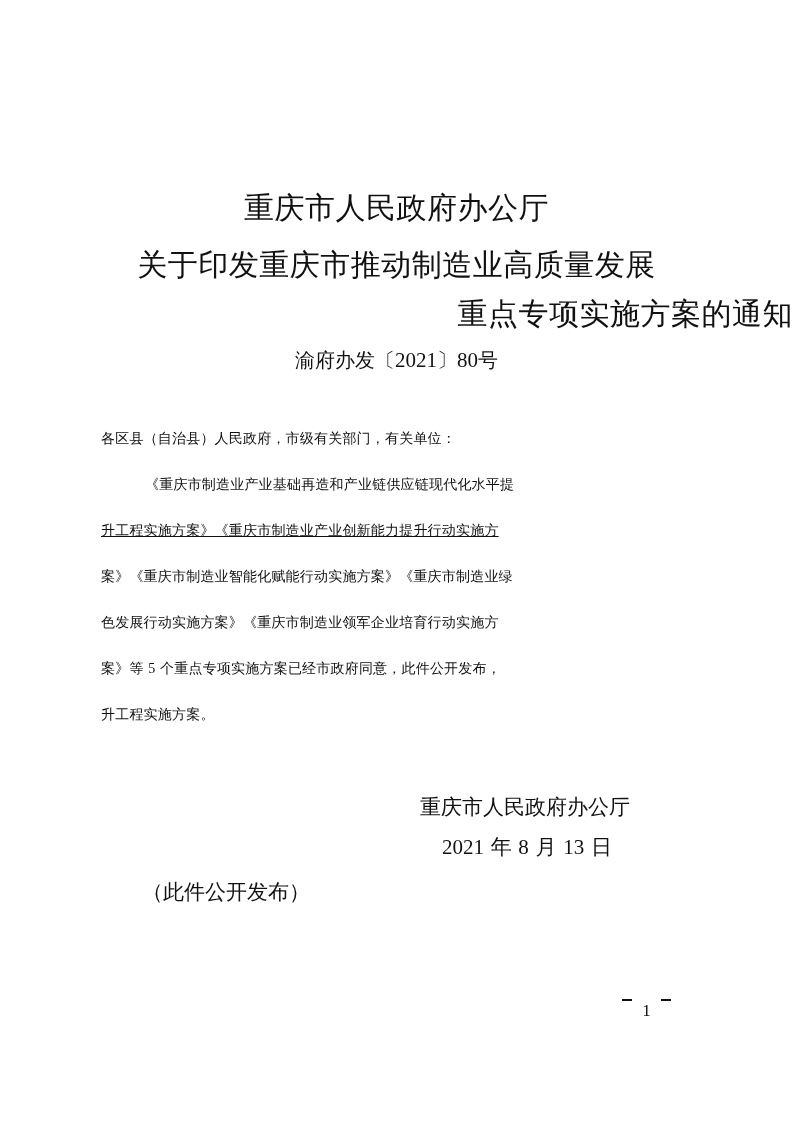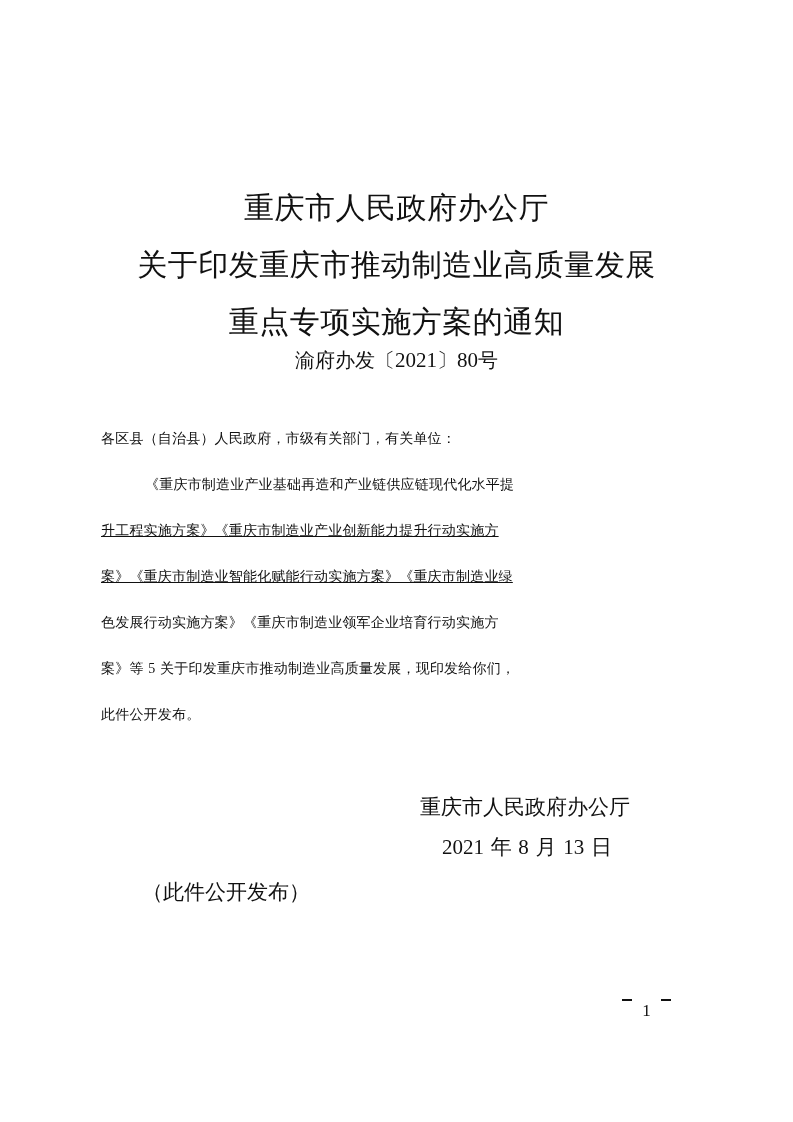--- a/index.html
+++ b/index.html
@@ -25,36 +25,36 @@
     }
     .dash { display: inline-block; width: 10px; height: 1.5px; background: #111; vertical-align: top; margin-top: 4px; }
   </style>
 </head>
 <body>
 
 <div>
 
   <div class="abs title" style="top:188px;">重庆市人民政府办公厅</div>
   <div class="abs title" style="top:245px;">关于印发重庆市推动制造业高质量发展</div>
-  <div class="abs title" style="top:302px;">重点专项实施方案的通知</div>
+  <div class="abs title" style="top:294px;text-align:right;">重点专项实施方案的通知</div>
 
   <div class="abs docno" style="top:347px;">
     <span>渝府办发〔</span><span class="num">2021</span><span>〕</span><span class="num">80</span><span>号</span>
   </div>
 
   <div class="abs body-line" style="top:430px;">各区县（自治县）人民政府，市级有关部门，有关单位：</div>
 
   <div class="abs body-line" style="top:476px; left:145px;">《重庆市制造业产业基础再造和产业链供应链现代化水平提</div>
   <div class="abs body-line" style="top:522px;text-decoration:underline;">升工程实施方案》《重庆市制造业产业创新能力提升行动实施方</div>
-  <div class="abs body-line" style="top:568px;text-decoration:underline;">案》《重庆市制造业智能化赋能行动实施方案》《重庆市制造业绿</div>
+  <div class="abs body-line" style="top:568px;">案》《重庆市制造业智能化赋能行动实施方案》《重庆市制造业绿</div>
   <div class="abs body-line" style="top:614px;">色发展行动实施方案》《重庆市制造业领军企业培育行动实施方</div>
   <div class="abs body-line" style="top:660px;">
-    <span>案》等 </span><span class="num">5</span><span> 关于印发重庆市推动制造业高质量发展，现印发给你们，</span>
+    <span>案》等 </span><span class="num">5</span><span> 个重点专项实施方案已经市政府同意，此件公开发布，</span>
   </div>
-  <div class="abs body-line" style="top:706px;">此件公开发布。</div>
+  <div class="abs body-line" style="top:706px;">升工程实施方案。</div>
 
   <div class="abs sig" style="top:793px; left:420px;">重庆市人民政府办公厅</div>
   <div class="abs sig" style="top:833px; left:442px;">
     <span class="num">2021</span><span> 年 </span><span class="num">8</span><span> 月 </span><span class="num">13</span><span> 日</span>
   </div>
 
   <div class="abs sig" style="top:872px; left:142px;margin-top:6px;">（此件公开发布）</div>
 
   <div class="abs pagenum">
     <span class="dash"></span>

